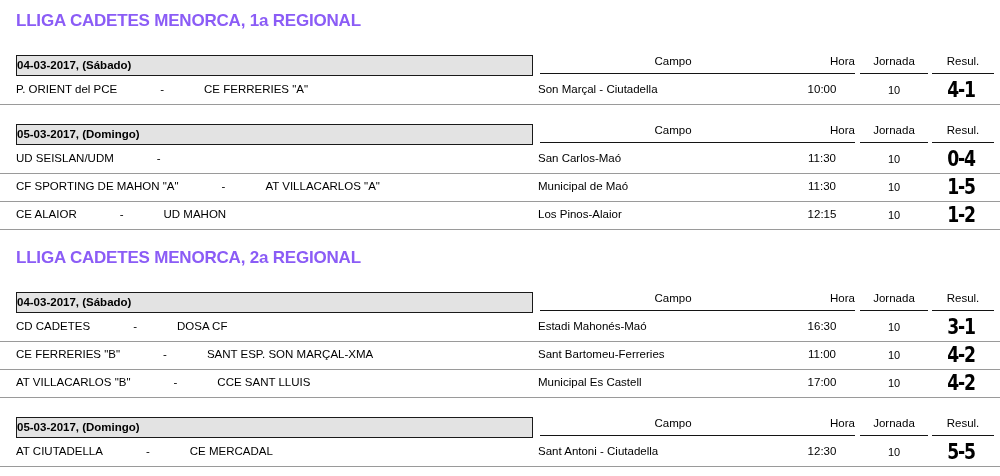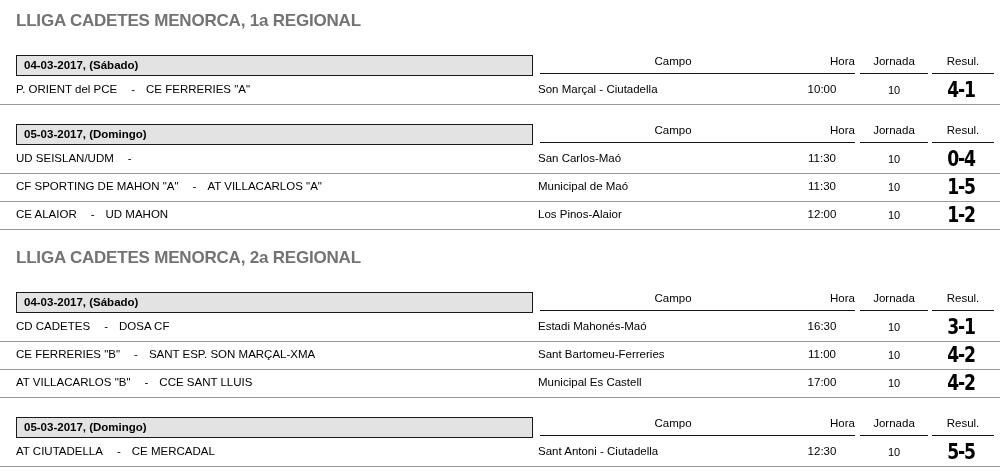--- a/index.html
+++ b/index.html
@@ -22,21 +22,21 @@
     height: 476px;
   }
 
   
   .league-title {
     font-size: 17px;
     font-weight: bold;
     letter-spacing: -0.2px;
     padding-left: 16px;
     line-height: 1;
-    color: #737373;
+    color: #8b5cf6;
     white-space: nowrap;
   }
 
   
   .group {
     position: relative;
   }
 
   .group-head {
     position: relative;
@@ -51,21 +51,20 @@
     height: 21px;
     box-sizing: border-box;
     background: #e3e3e3;
     border: 1px solid #1a1a1a;
     display: flex;
     align-items: center;
   }
   .date-bar-text {
     font-size: 11.5px;
     font-weight: bold;
-    padding-left: 7px;
     line-height: 1;
     white-space: nowrap;
   }
 
   .col-head {
     position: absolute;
     top: 1px;
     font-size: 11.5px;
     font-weight: normal;
     text-align: center;
@@ -92,20 +91,21 @@
     height: 26px;
     display: flex;
     align-items: center;
     line-height: 1;
     white-space: nowrap;
   }
   .cell.teams {
     left: 16px;
     width: 515px;
     font-size: 11.5px;
+    gap: 29px;
   }
   .cell.teams .home,
   .cell.teams .away { }
   .cell.teams .dash {
     padding: 0 11px 0 14px;
   }
   .cell.campo {
     left: 538px;
     width: 250px;
     font-size: 11.5px;
@@ -209,21 +209,21 @@
       <div class="cell resul">1-5</div>
     </div>
 
     <div class="row">
       <div class="cell teams">
         <span class="home">CE ALAIOR</span>
         <span class="dash">-</span>
         <span class="away">UD MAHON</span>
       </div>
       <div class="cell campo">Los Pinos-Alaior</div>
-      <div class="cell hora">12:00</div>
+      <div class="cell hora">12:15</div>
       <div class="cell jornada">10</div>
       <div class="cell resul">1-2</div>
     </div>
   </div>
 
   <div class="spacer-md"></div>
 
   <div class="league-title">LLIGA CADETES MENORCA, 2a REGIONAL</div>
 
   <div class="spacer-lg"></div>

